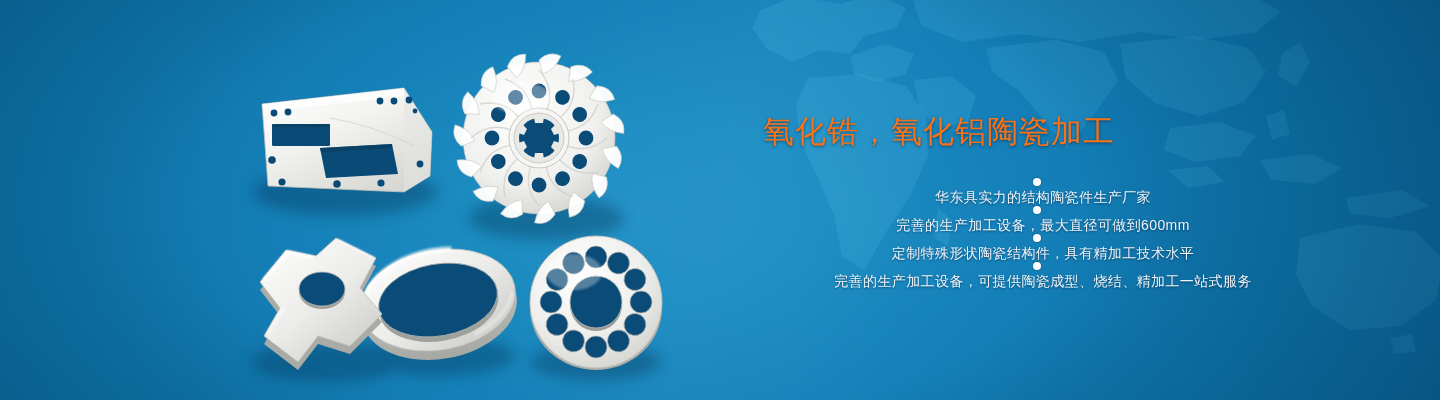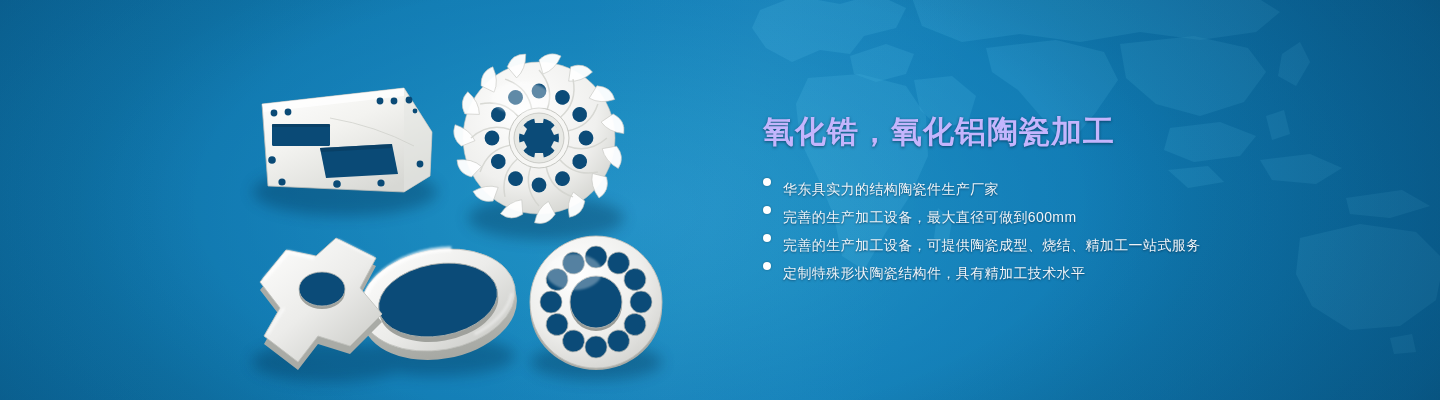--- a/index.html
+++ b/index.html
@@ -65,35 +65,37 @@
     position: absolute;
     left: 763px;
     top: 112px;
     width: 560px;
   }
 
   .headline {
     font-size: 31px;
     line-height: 40px;
     letter-spacing: 1px;
-    color: #c4b5fd;
-    font-weight: 700;
+    color: #f97316;
+    font-weight: 400;
     text-shadow: 0 1px 3px rgba(0,20,44,0.55);
     white-space: nowrap;
   }
 
   .bullets {
     list-style: none;
     margin-top: 26px;
   }
 
   .bullet {
     display: flex;
+    align-items: center;
     height: 22px;
     margin-bottom: 6px;
+    flex-direction: column;
   }
 
   .bullet-dot {
     flex: 0 0 auto;
     width: 8px; height: 8px;
     border-radius: 50%;
     background: #ffffff;
     margin-right: 12px;
     box-shadow: 0 0 2px rgba(0,0,0,0.35);
   }
@@ -374,22 +376,22 @@
       <li class="bullet">
         <span class="bullet-dot"></span>
         <span class="bullet-text">华东具实力的结构陶瓷件生产厂家</span>
       </li>
       <li class="bullet">
         <span class="bullet-dot"></span>
         <span class="bullet-text">完善的生产加工设备，最大直径可做到600mm</span>
       </li>
       <li class="bullet">
         <span class="bullet-dot"></span>
-        <span class="bullet-text">完善的生产加工设备，可提供陶瓷成型、烧结、精加工一站式服务</span>
+        <span class="bullet-text">定制特殊形状陶瓷结构件，具有精加工技术水平</span>
       </li>
       <li class="bullet">
         <span class="bullet-dot"></span>
-        <span class="bullet-text">定制特殊形状陶瓷结构件，具有精加工技术水平</span>
+        <span class="bullet-text">完善的生产加工设备，可提供陶瓷成型、烧结、精加工一站式服务</span>
       </li>
     </ul>
 
   </div>
 </div>
 
 </body></html>

